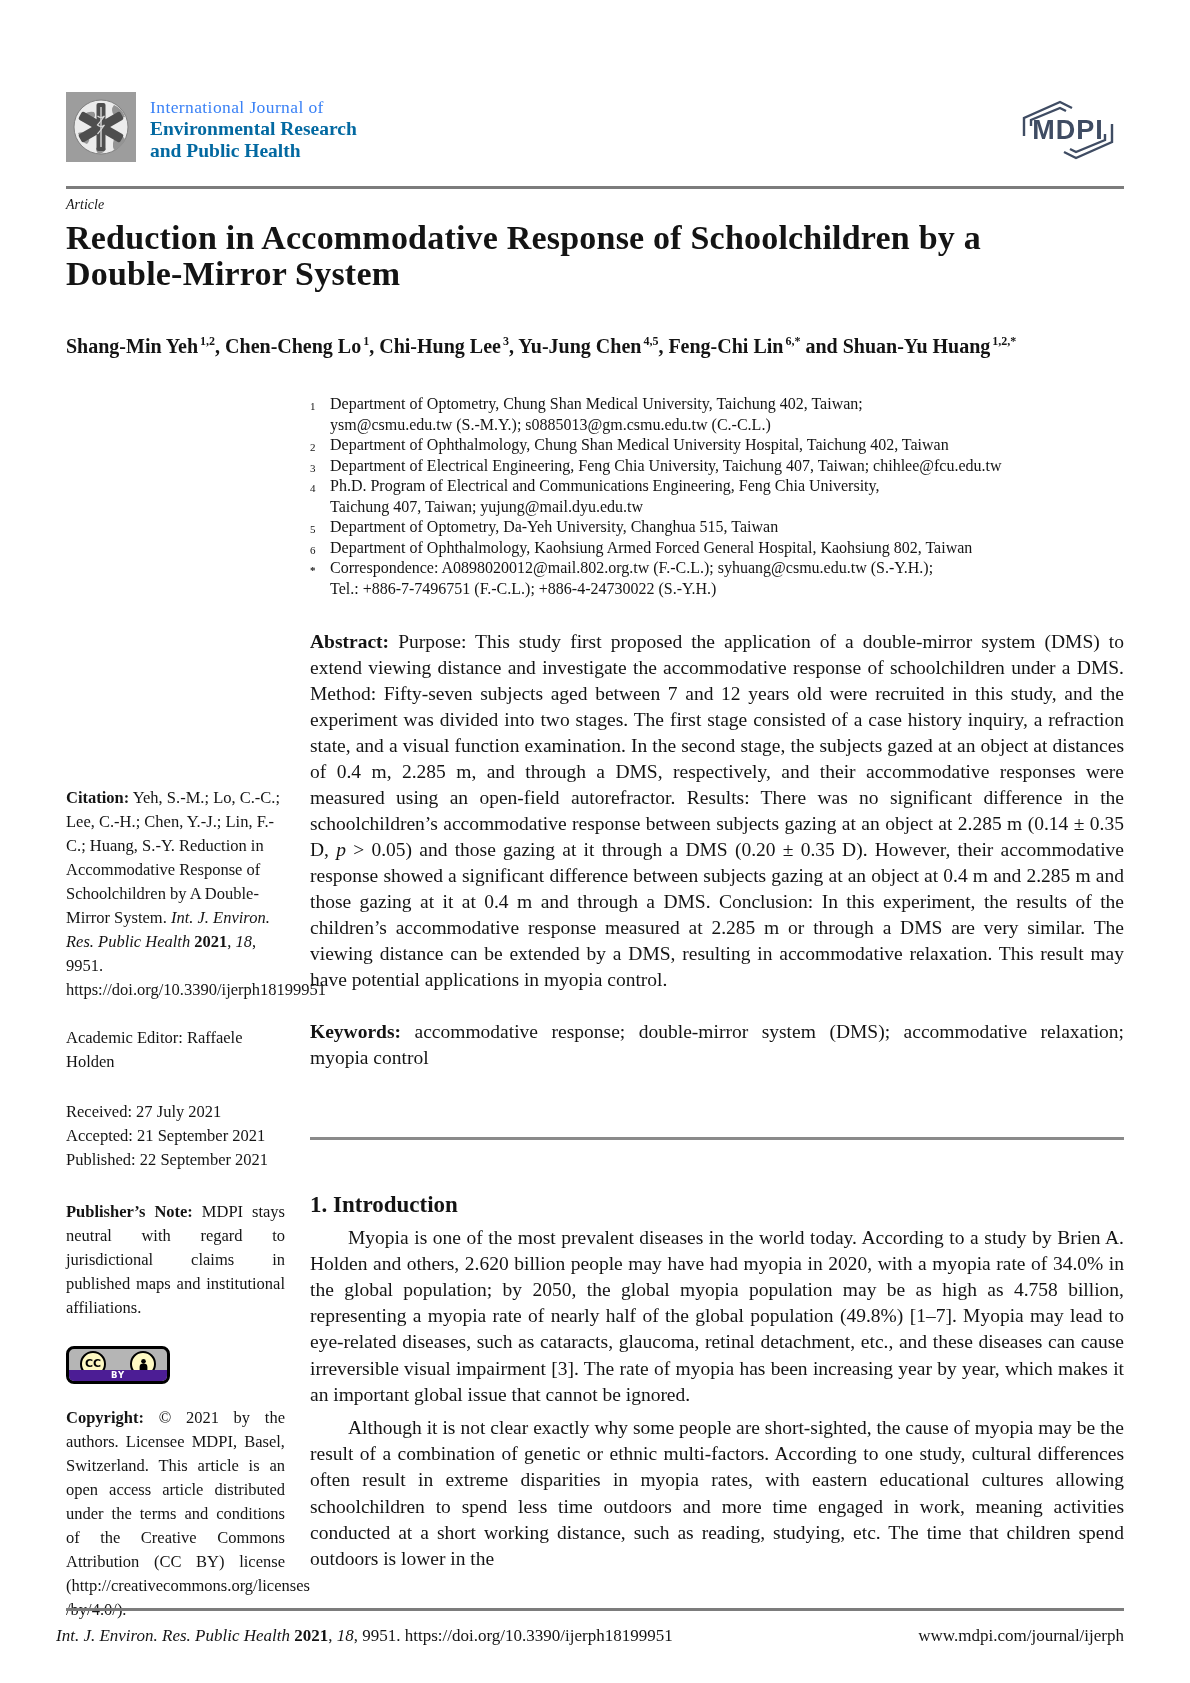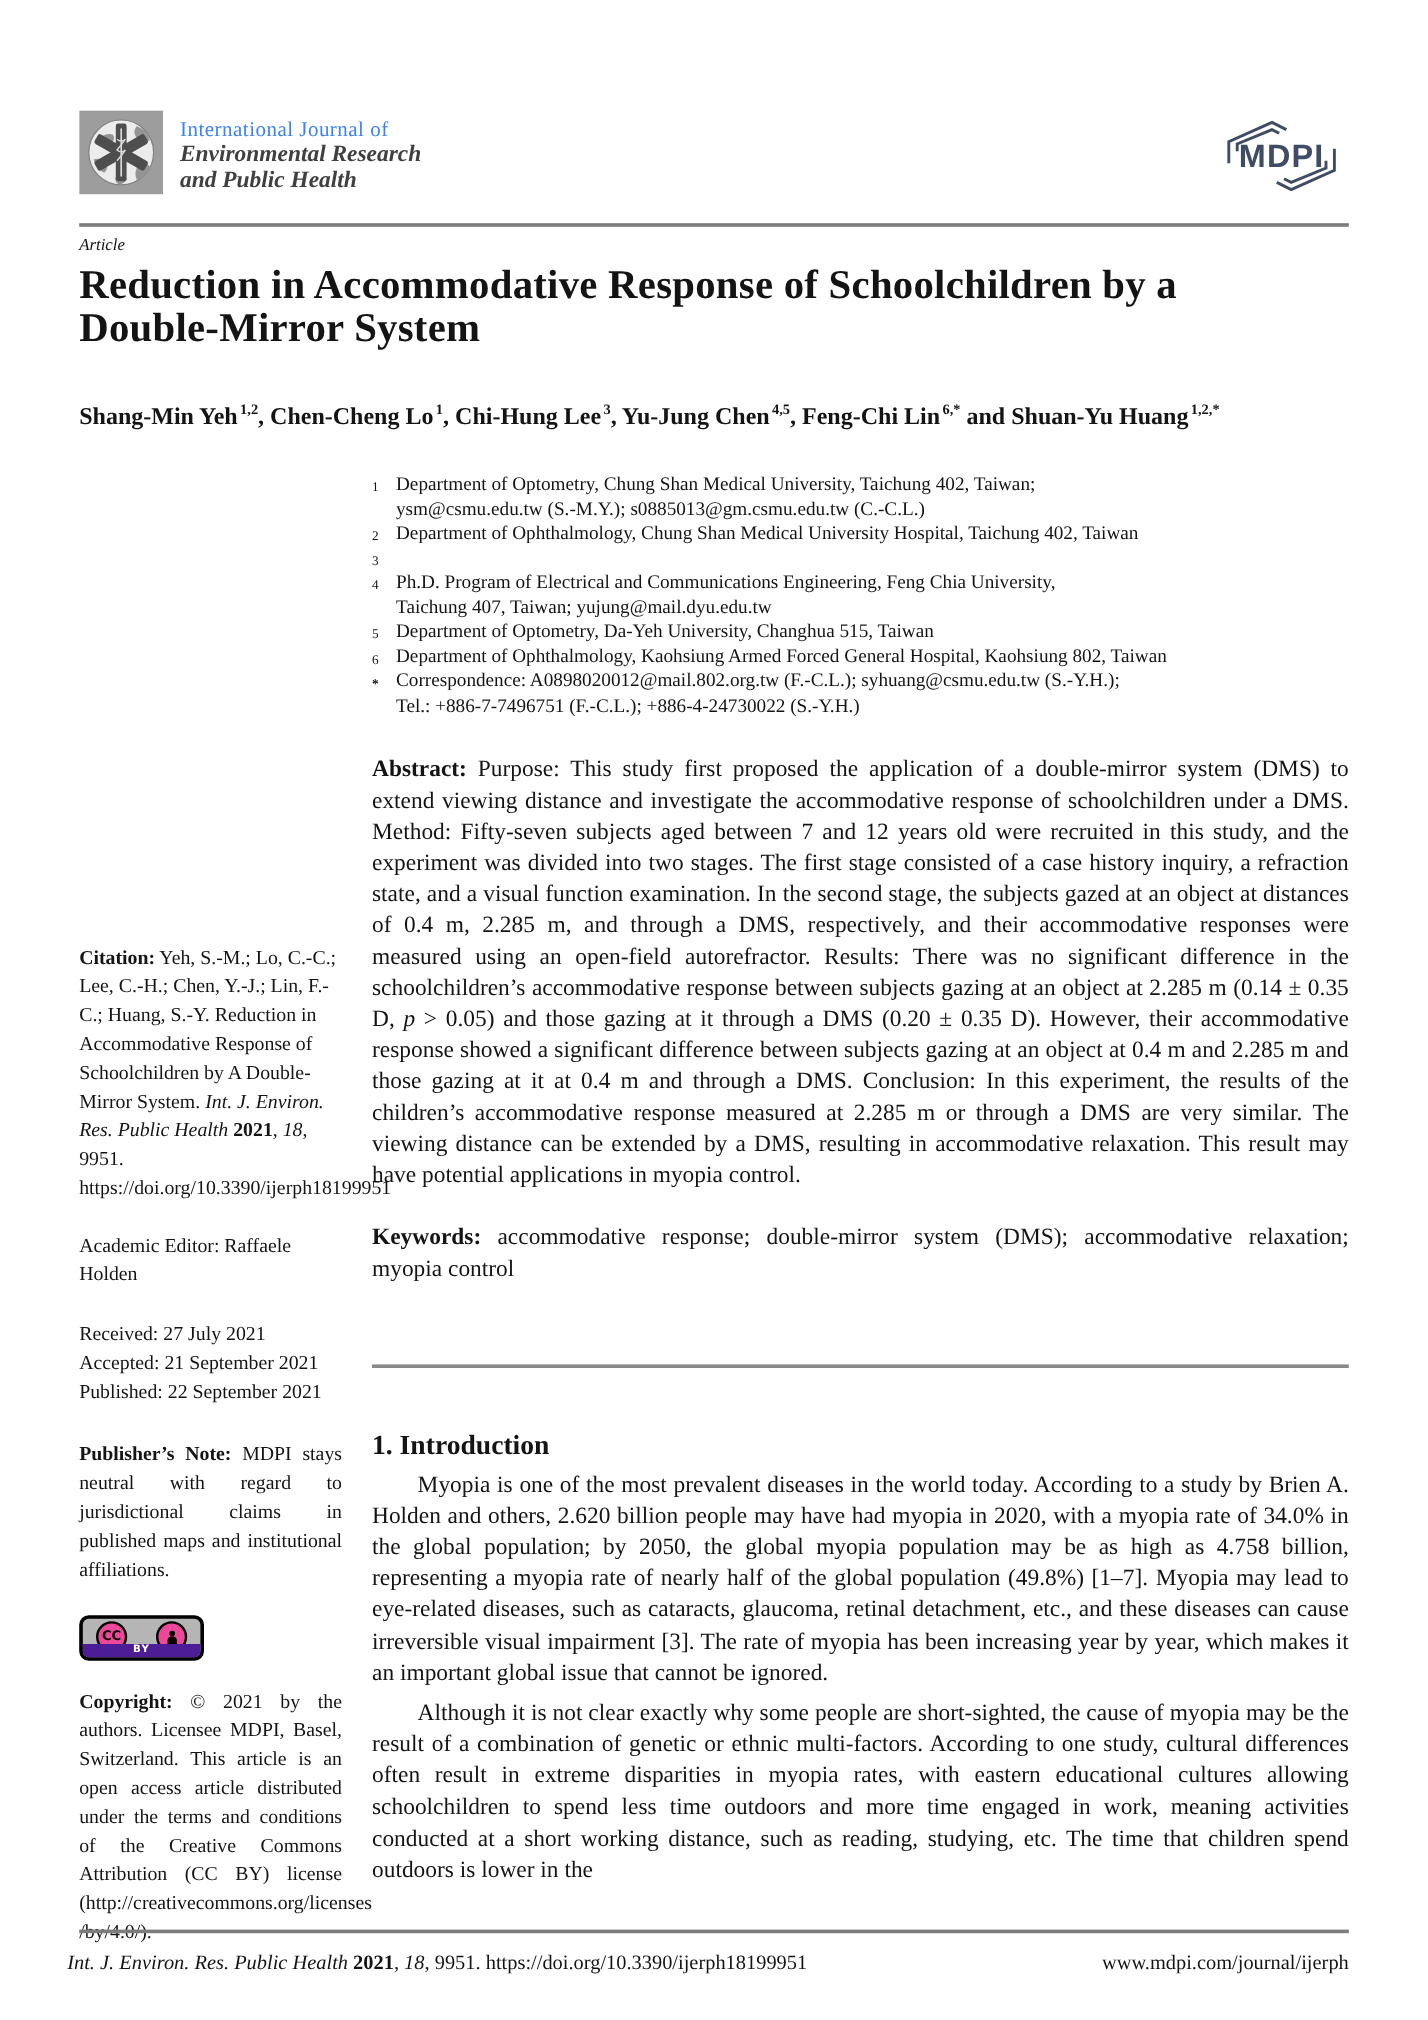--- a/index.html
+++ b/index.html
@@ -10,21 +10,21 @@
     font-family:"Liberation Serif", serif;
     color:#141414;
     overflow:hidden;
   }
   
   .header { position:absolute; top:92px; left:66px; right:66px; display:flex; justify-content:space-between; align-items:flex-start; }
   .brand { display:flex; gap:14px; }
   .globe-logo { width:70px; height:70px; display:block; }
   .journal-name { padding-top:4px; }
   .jn-line1 { font-size:17.5px; color:#3b82f6; letter-spacing:0.4px; line-height:22px; }
-  .jn-green { font-size:19.5px; font-weight:bold; font-style:italic; color:#404040; line-height:22px; }
+  .jn-green { font-size:19.5px; font-weight:bold; color:#0369a1; line-height:22px; }
   .mdpi-logo { margin-top:6px; }
   .header-rule { position:absolute; top:186px; left:66px; right:66px; height:2.5px; background:#7c7c7c; }
 
   
   .article-label { position:absolute; top:197px; left:66px; font-style:italic; font-size:14px; }
   .page-title { position:absolute; top:220px; left:66px; width:1030px; margin:0;
     font-size:34px; font-weight:bold; line-height:36px; white-space:pre-line; letter-spacing:0.2px; }
   .authors-line { position:absolute; top:334px; left:66px; width:1058px; font-size:20px; font-weight:bold; }
   .authors-line sup { font-size:12px; margin-left:2px; }
 
@@ -44,21 +44,21 @@
   .citation-block { margin:0; }
   .academic-editor { margin-top:24px; }
   .dates { margin-top:26px; }
   .pub-note { margin-top:28px; text-align:justify; }
   .copyright-notice { margin-top:22px; text-align:justify; }
 
   
   .cc-badge { margin-top:26px; width:104px; height:38px; border:3px solid #000; border-radius:8px;
     background:#b5b5b5; position:relative; overflow:hidden; box-sizing:border-box; }
   .cc-icons { display:flex; justify-content:center; gap:24px; padding-top:2px; }
-  .cc-circle { width:22px; height:22px; border:2.5px solid #000; border-radius:50%; background:#ec4899;
+  .cc-circle { width:22px; height:22px; border:2.5px solid #000; border-radius:50%; background:#fef9c3;
     display:flex; align-items:center; justify-content:center;
     font-family:"DejaVu Sans", sans-serif; font-weight:bold; font-size:11px; color:#000; }
   .by-strip { position:absolute; bottom:0; left:0; right:0; height:11px; background:#4c1d95; color:#fff;
     text-align:center; font-family:"DejaVu Sans", sans-serif; font-size:8.5px; font-weight:bold; line-height:11px; letter-spacing:1px; }
 
   
   .footer-rule { position:absolute; left:66px; right:66px; top:1608px; height:2.5px; background:#7c7c7c; }
   .footer { position:absolute; left:56px; right:66px; top:1626px; display:flex; justify-content:space-between; font-size:17px; }
 
   i, .it { font-style:italic; }
@@ -150,20 +150,21 @@
           <span class="aff-marker">1</span>
           <span class="aff-text">Department of Optometry, Chung Shan Medical University, Taichung 402, Taiwan;
 ysm@csmu.edu.tw (S.-M.Y.); s0885013@gm.csmu.edu.tw (C.-C.L.)</span>
         </div>
       <div class="aff-row">
           <span class="aff-marker">2</span>
           <span class="aff-text">Department of Ophthalmology, Chung Shan Medical University Hospital, Taichung 402, Taiwan</span>
         </div>
       <div class="aff-row">
           <span class="aff-marker">3</span>
+          <span class="aff-text">Department of Electrical Engineering, Feng Chia University, Taichung 407, Taiwan; chihlee@fcu.edu.tw</span>
         </div>
       <div class="aff-row">
           <span class="aff-marker">4</span>
           <span class="aff-text">Ph.D. Program of Electrical and Communications Engineering, Feng Chia University,
 Taichung 407, Taiwan; yujung@mail.dyu.edu.tw</span>
         </div>
       <div class="aff-row">
           <span class="aff-marker">5</span>
           <span class="aff-text">Department of Optometry, Da-Yeh University, Changhua 515, Taiwan</span>
         </div>

